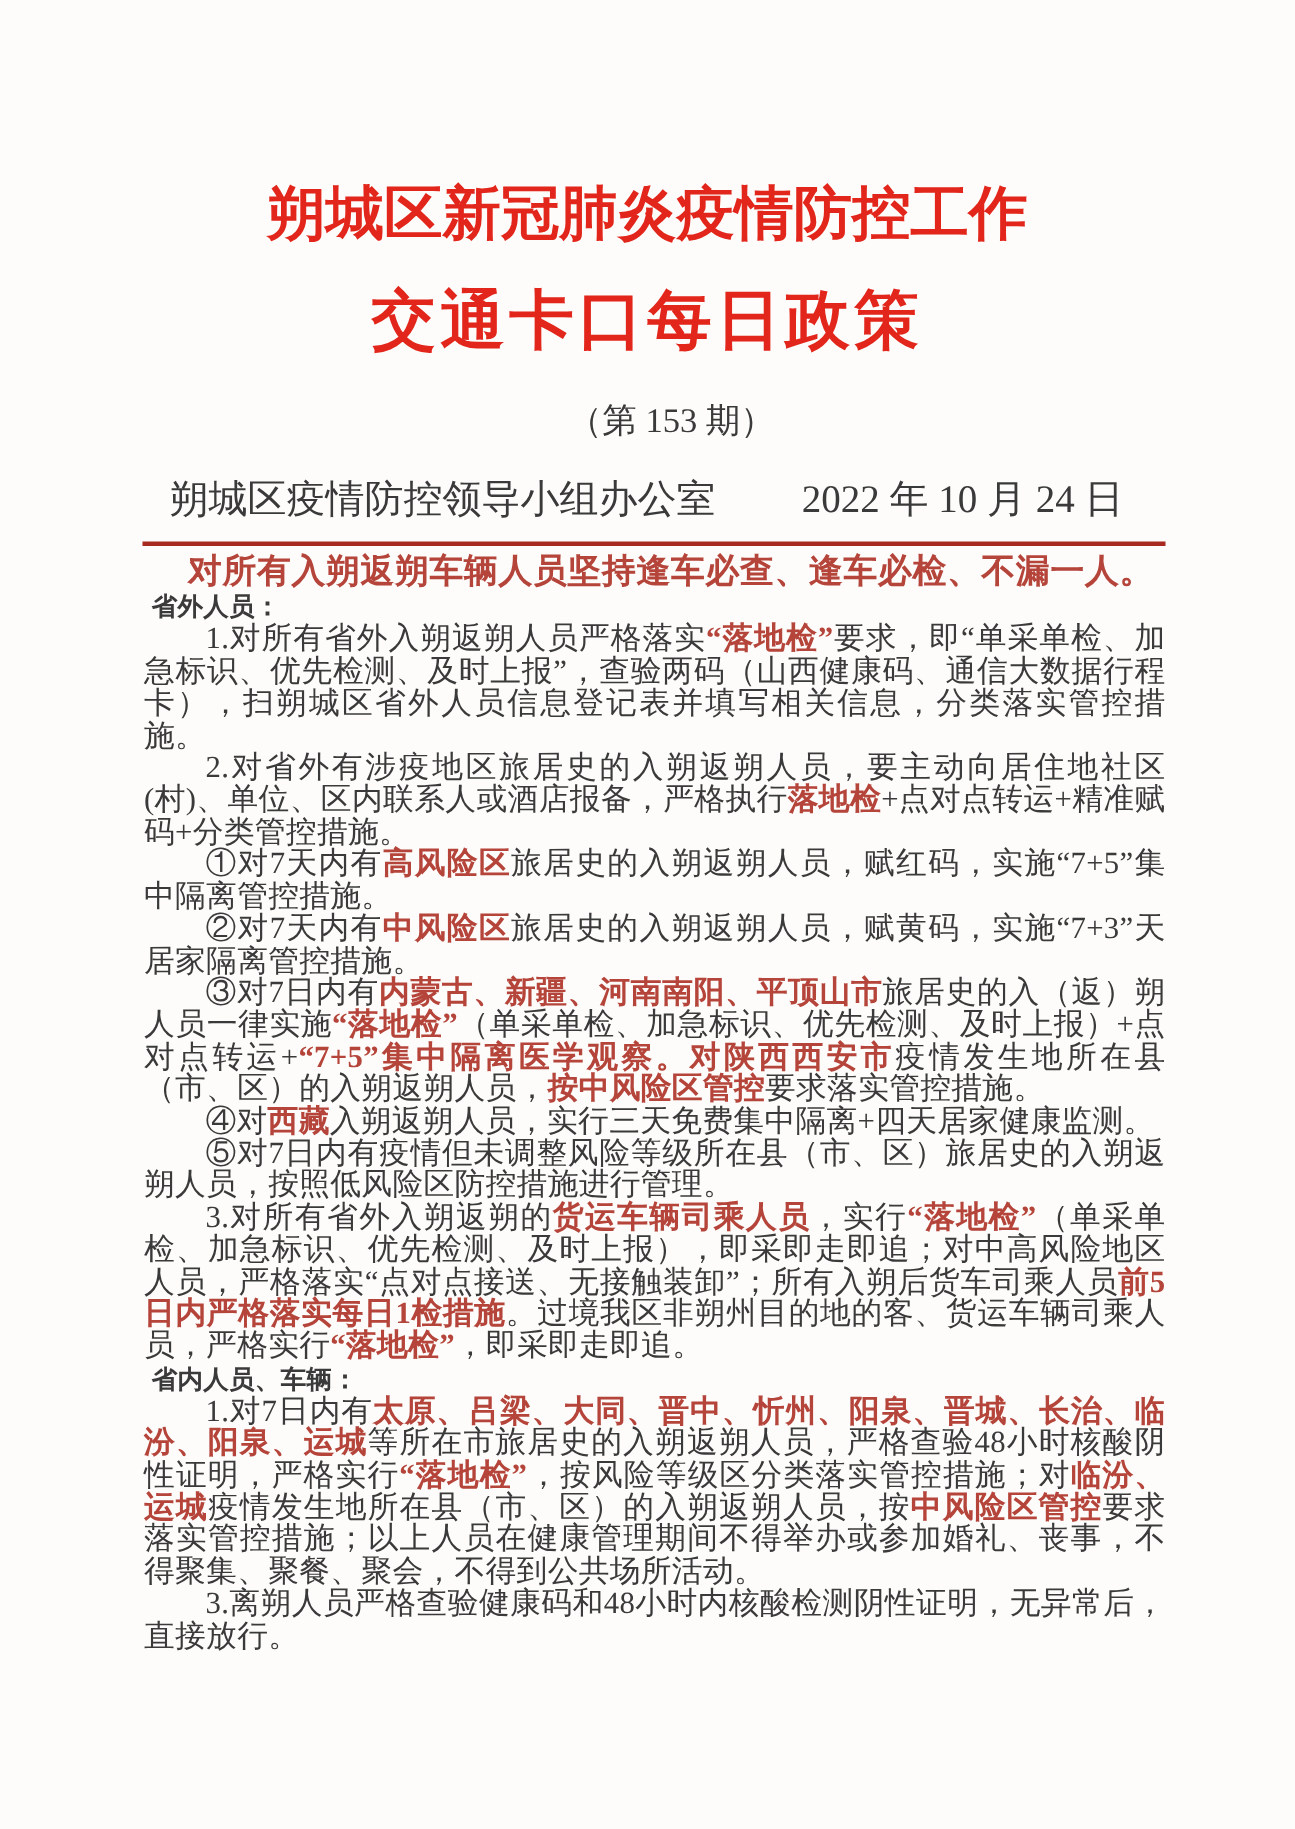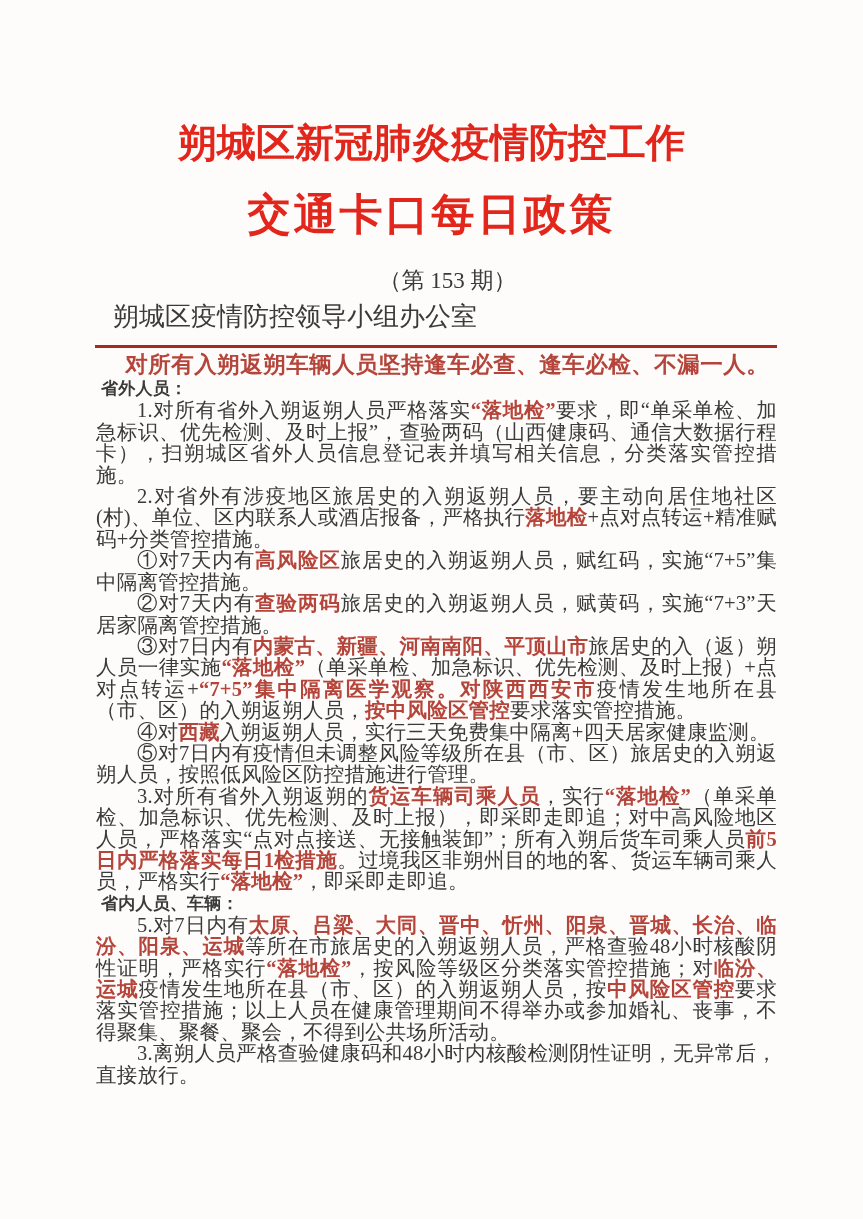--- a/index.html
+++ b/index.html
@@ -36,21 +36,21 @@
     letter-spacing:3px;
   }
   .issue{
     margin:26px 0 0 0;
     text-align:center;
     font-size:23px;line-height:1.2;
     color:var(--text-color);
     padding-left:32px;
   }
   .office-row{
-    margin:8px 96px 0 96px;
+    margin:24px 96px 0 96px;
     display:flex;
     justify-content:space-between;
     align-items:baseline;
     font-size:26px;line-height:1.1;
     padding:0 18px 0 17px;
   }
   .rule{
     margin:14px 86px 0 95px;
     height:3px;
     background:var(--divider-red);
@@ -86,47 +86,48 @@
 <div class="page">
 
   <div class="supertitle">朔城区新冠肺炎疫情防控工作</div>
 
   <div class="main-title">交通卡口每日政策</div>
 
   <div class="issue">（第 153 期）</div>
 
   <div class="office-row">
     <span>朔城区疫情防控领导小组办公室</span>
+    <span>2022 年 10 月 24 日</span>
   </div>
 
   <div class="rule"></div>
 
   <div class="body-text">
 
     <p class="para lead"><span class="rb">对所有入朔返朔车辆人员坚持逢车必查、逢车必检、不漏一人。</span></p>
 
     <p class="para hdr"><span>省外人员：</span></p>
 
     <p class="para"><span>1.对所有省外入朔返朔人员严格落实</span><span class="rb">“落地检”</span><span>要求，即“单采单检、加急标识、优先检测、及时上报”，查验两码（山西健康码、通信大数据行程卡），扫朔城区省外人员信息登记表并填写相关信息，分类落实管控措施。</span></p>
 
     <p class="para"><span>2.对省外有涉疫地区旅居史的入朔返朔人员，要主动向居住地社区(村)、单位、区内联系人或酒店报备，严格执行</span><span class="r">落地检</span><span>+点对点转运+精准赋码+分类管控措施。</span></p>
 
     <p class="para"><span>①对7天内有</span><span class="r">高风险区</span><span>旅居史的入朔返朔人员，赋红码，实施“7+5”集中隔离管控措施。</span></p>
 
-    <p class="para"><span>②对7天内有</span><span class="r">查验两码</span><span>旅居史的入朔返朔人员，赋黄码，实施“7+3”天居家隔离管控措施。</span></p>
+    <p class="para"><span>②对7天内有</span><span class="r">中风险区</span><span>旅居史的入朔返朔人员，赋黄码，实施“7+3”天居家隔离管控措施。</span></p>
 
     <p class="para"><span>③对7日内有</span><span class="r">内蒙古、新疆、河南南阳、平顶山市</span><span>旅居史的入（返）朔人员一律实施</span><span class="rb">“落地检”</span><span>（单采单检、加急标识、优先检测、及时上报）+点对点转运+</span><span class="rb">“7+5”集中隔离医学观察。对陕西西安市</span><span>疫情发生地所在县（市、区）的入朔返朔人员，</span><span class="r">按中风险区管控</span><span>要求落实管控措施。</span></p>
 
     <p class="para"><span>④对</span><span class="rb">西藏</span><span>入朔返朔人员，实行三天免费集中隔离+四天居家健康监测。</span></p>
 
     <p class="para"><span>⑤对7日内有疫情但未调整风险等级所在县（市、区）旅居史的入朔返朔人员，按照低风险区防控措施进行管理。</span></p>
 
     <p class="para"><span>3.对所有省外入朔返朔的</span><span class="rb">货运车辆司乘人员</span><span>，实行</span><span class="rb">“落地检”</span><span>（单采单检、加急标识、优先检测、及时上报），即采即走即追；对中高风险地区人员，严格落实“点对点接送、无接触装卸”；所有入朔后货车司乘人员</span><span class="rb">前5日内严格落实每日1检措施</span><span>。过境我区非朔州目的地的客、货运车辆司乘人员，严格实行</span><span class="rb">“落地检”</span><span>，即采即走即追。</span></p>
 
     <p class="para hdr"><span>省内人员、车辆：</span></p>
 
-    <p class="para"><span>5.对7日内有</span><span class="r">太原、吕梁、大同、晋中、忻州、阳泉、晋城、长治、临汾、阳泉、运城</span><span>等所在市旅居史的入朔返朔人员，严格查验48小时核酸阴性证明，严格实行</span><span class="rb">“落地检”</span><span>，按风险等级区分类落实管控措施；对</span><span class="r">临汾、运城</span><span>疫情发生地所在县（市、区）的入朔返朔人员，按</span><span class="r">中风险区管控</span><span>要求落实管控措施；以上人员在健康管理期间不得举办或参加婚礼、丧事，不得聚集、聚餐、聚会，不得到公共场所活动。</span></p>
+    <p class="para"><span>1.对7日内有</span><span class="r">太原、吕梁、大同、晋中、忻州、阳泉、晋城、长治、临汾、阳泉、运城</span><span>等所在市旅居史的入朔返朔人员，严格查验48小时核酸阴性证明，严格实行</span><span class="rb">“落地检”</span><span>，按风险等级区分类落实管控措施；对</span><span class="r">临汾、运城</span><span>疫情发生地所在县（市、区）的入朔返朔人员，按</span><span class="r">中风险区管控</span><span>要求落实管控措施；以上人员在健康管理期间不得举办或参加婚礼、丧事，不得聚集、聚餐、聚会，不得到公共场所活动。</span></p>
 
 
     <p class="para"><span>3.离朔人员严格查验健康码和48小时内核酸检测阴性证明，无异常后，直接放行。</span></p>
 
   </div>
 </div>
 
 </body></html>

